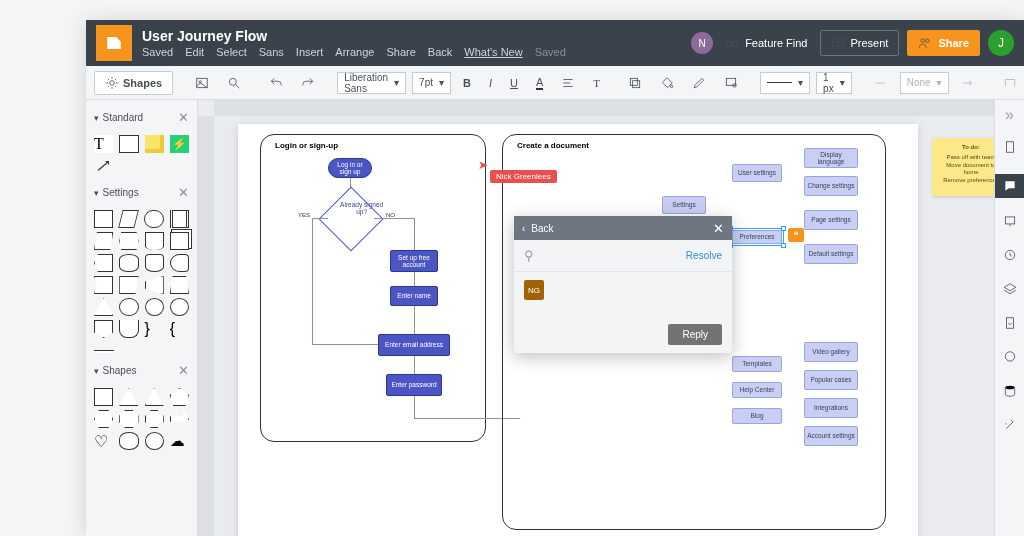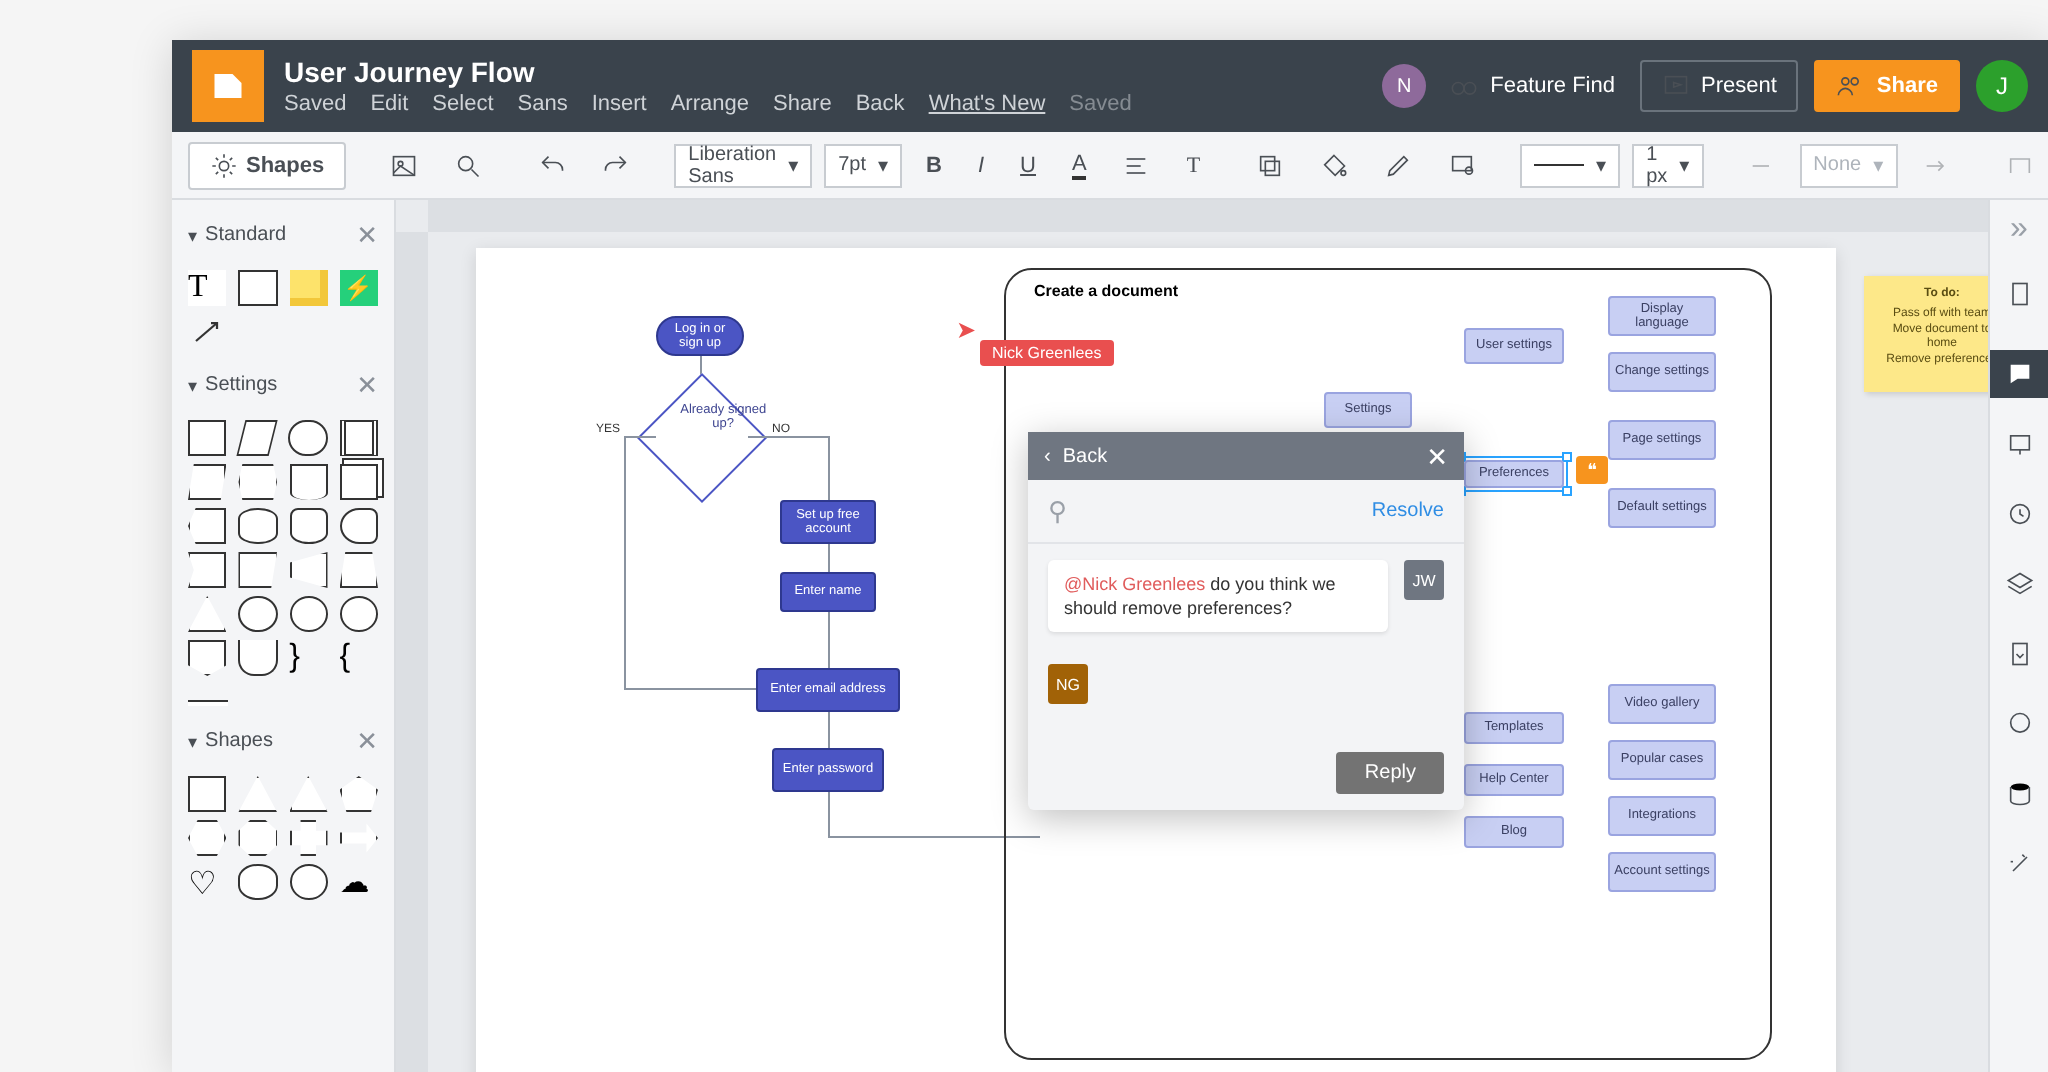--- a/index.html
+++ b/index.html
@@ -371,20 +371,23 @@
           <div class="sh blank" style="border:none;font-size:15px">☁</div>
         </div>
     </div>
 
     <div class="canvas-wrap">
       <div class="ruler-h"></div>
       <div class="ruler-v"></div>
       <div class="canvas">
         <div class="page">
 
+          <div class="frame loginframe">
+            <div class="frame-label">Login or sign-up</div>
+          </div>
           <div class="node round" style="left:90px;top:34px;width:44px;height:20px">Log in or sign up</div>
           <div class="conn v" style="left:112px;top:54px;height:16px"></div>
           <div class="decision" style="position:absolute;left:90px;top:72px">
               <span>Already signed up?</span>
             </div>
           <span class="tiny" style="left:60px;top:88px">YES</span>
           <span class="tiny" style="left:148px;top:88px">NO</span>
           <div class="conn h" style="left:136px;top:94px;width:40px"></div>
           <div class="conn v" style="left:176px;top:94px;height:32px"></div>
           <div class="node rect" style="left:152px;top:126px;width:48px;height:22px">Set up free account</div>
@@ -442,26 +445,20 @@
           <div class="pop-hd">
             <span style="cursor:pointer">‹</span>
             <span>Back</span>
             <span class="close">✕</span>
           </div>
           <div class="pop-row">
             <span class="pin">⚲</span>
             <span class="resolve">Resolve</span>
           </div>
           <div class="msg">
-            <div class="bubble">
-              <span class="mention">@Nick Greenlees</span><span> do you think we should remove preferences?</span>
-            </div>
-            <div class="avatar-small jw">JW</div>
-          </div>
-          <div class="msg">
             <div class="avatar-small ng">NG</div>
           </div>
           <div class="reply-area">
             <button class="reply-btn">Reply</button>
             <div style="clear:both"></div>
           </div>
         </div>
       </div>
     </div>
 

